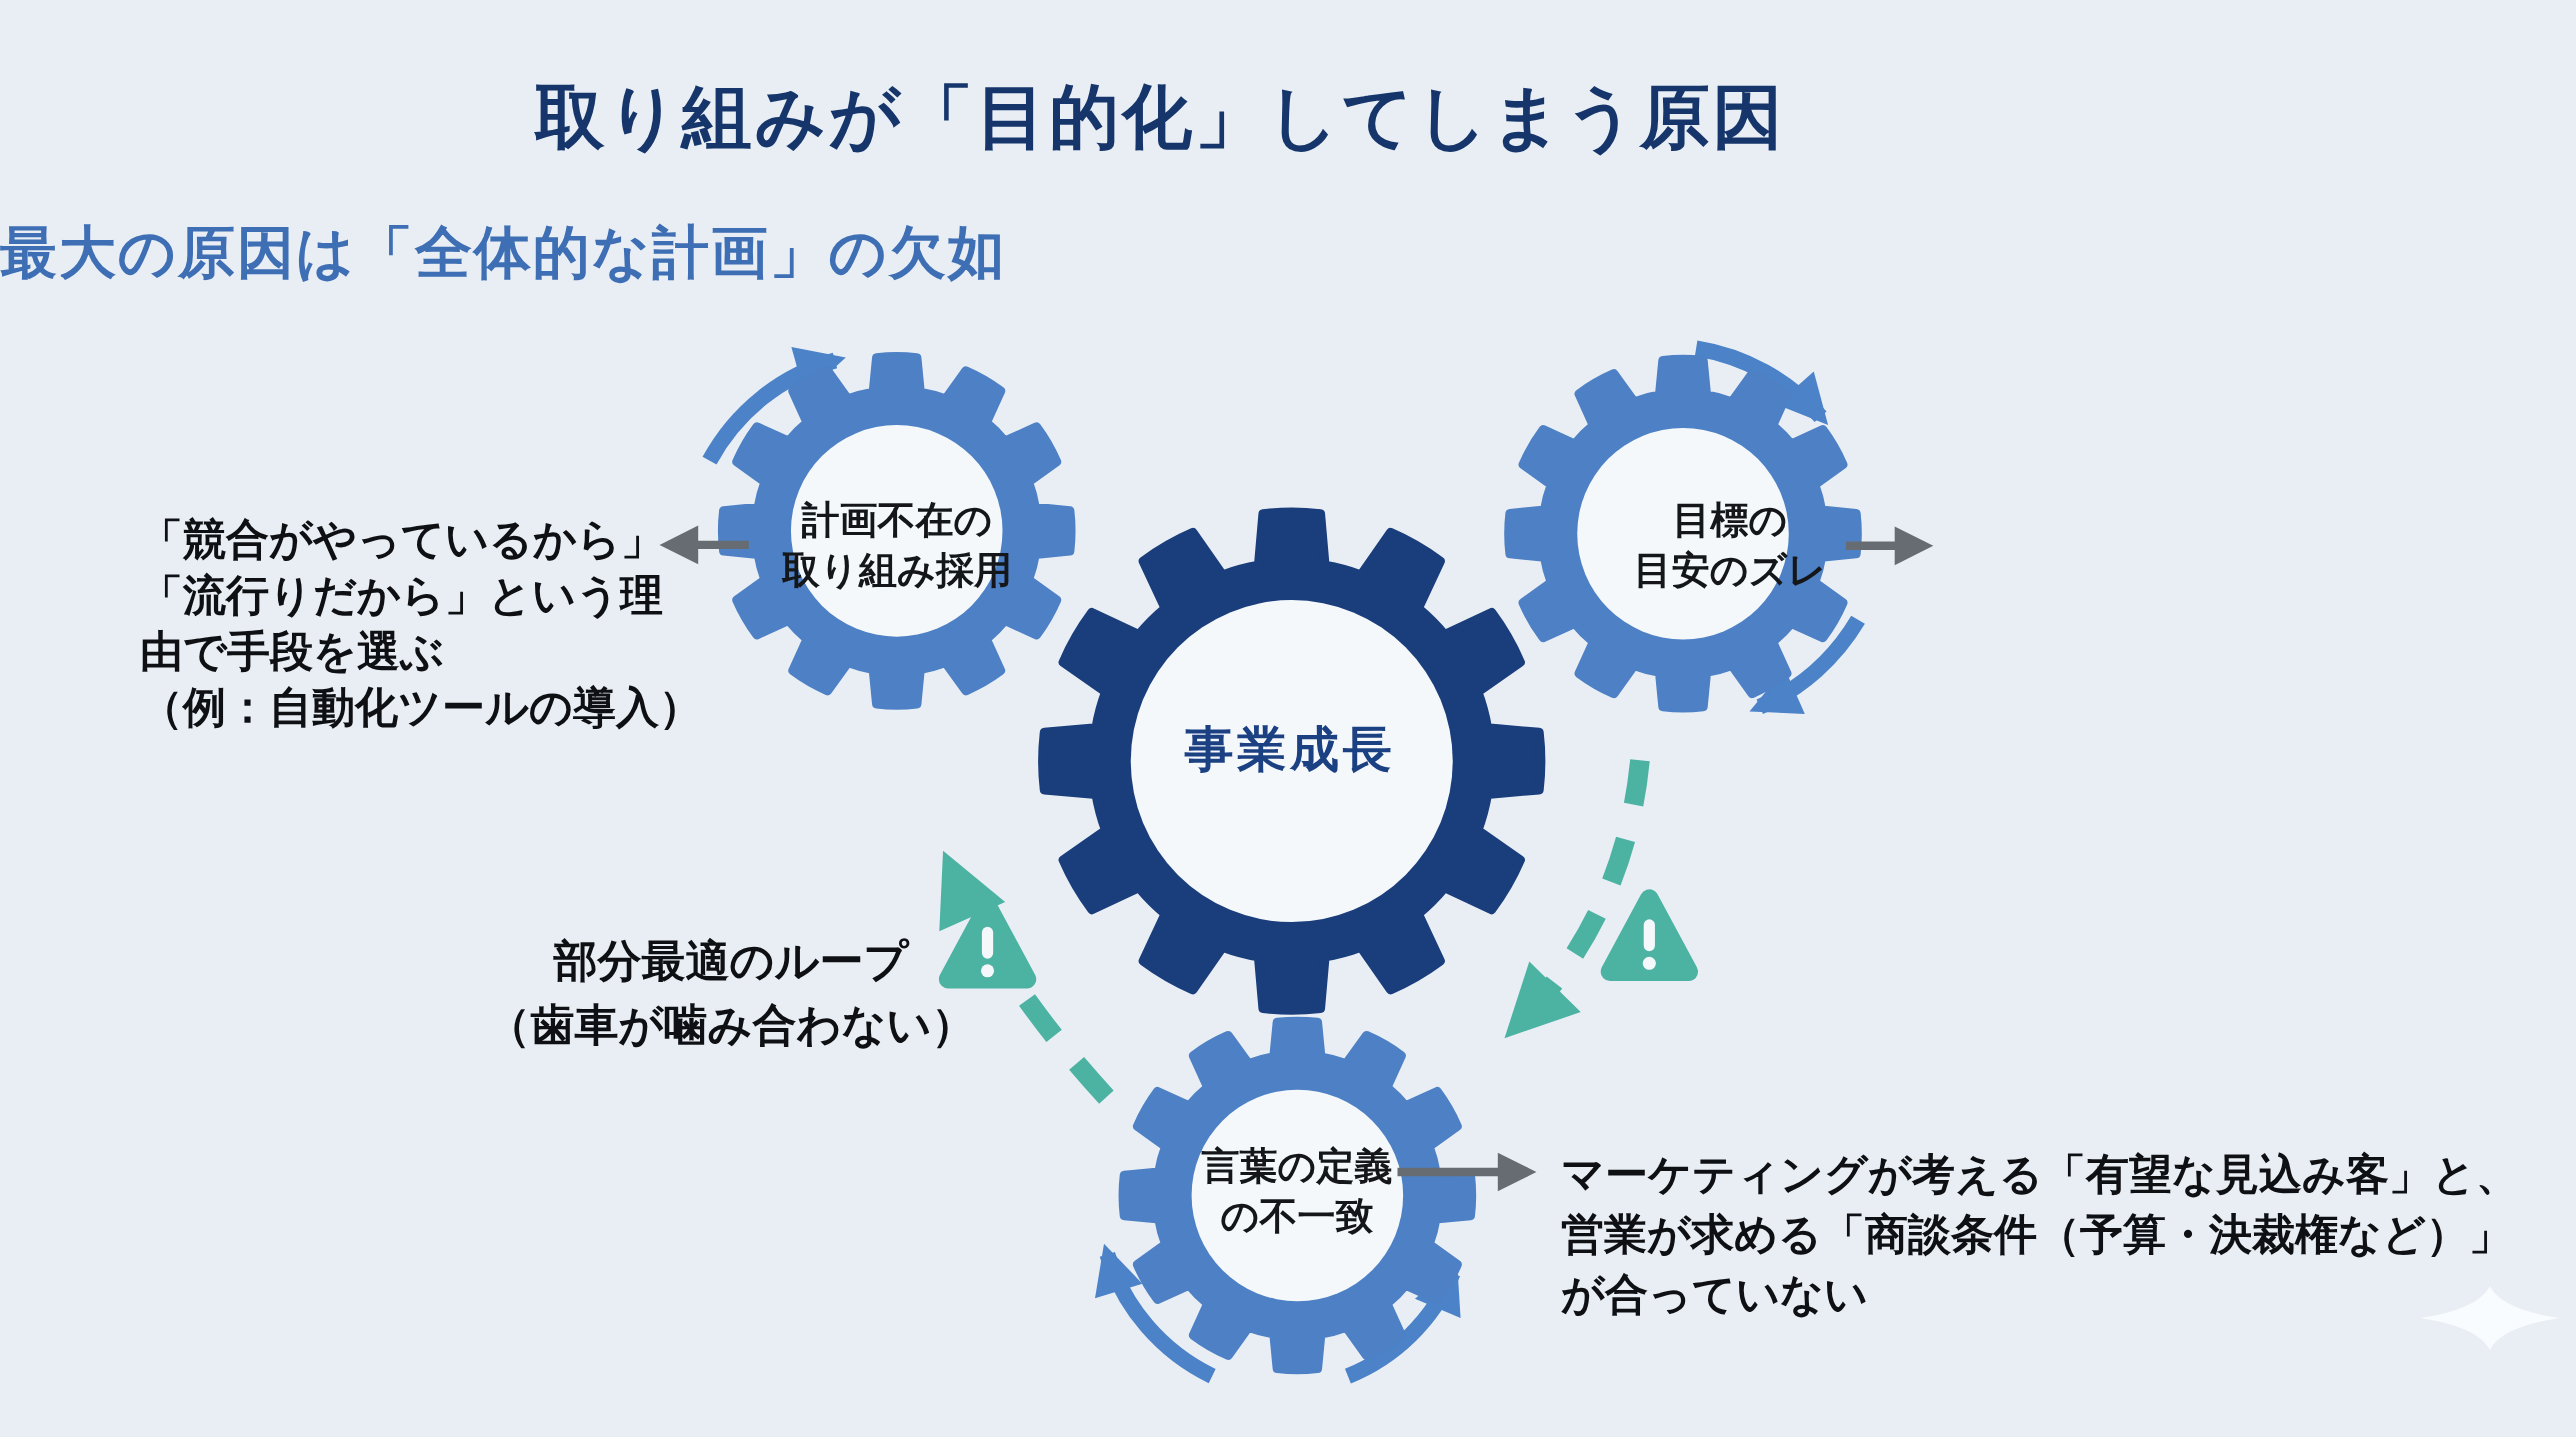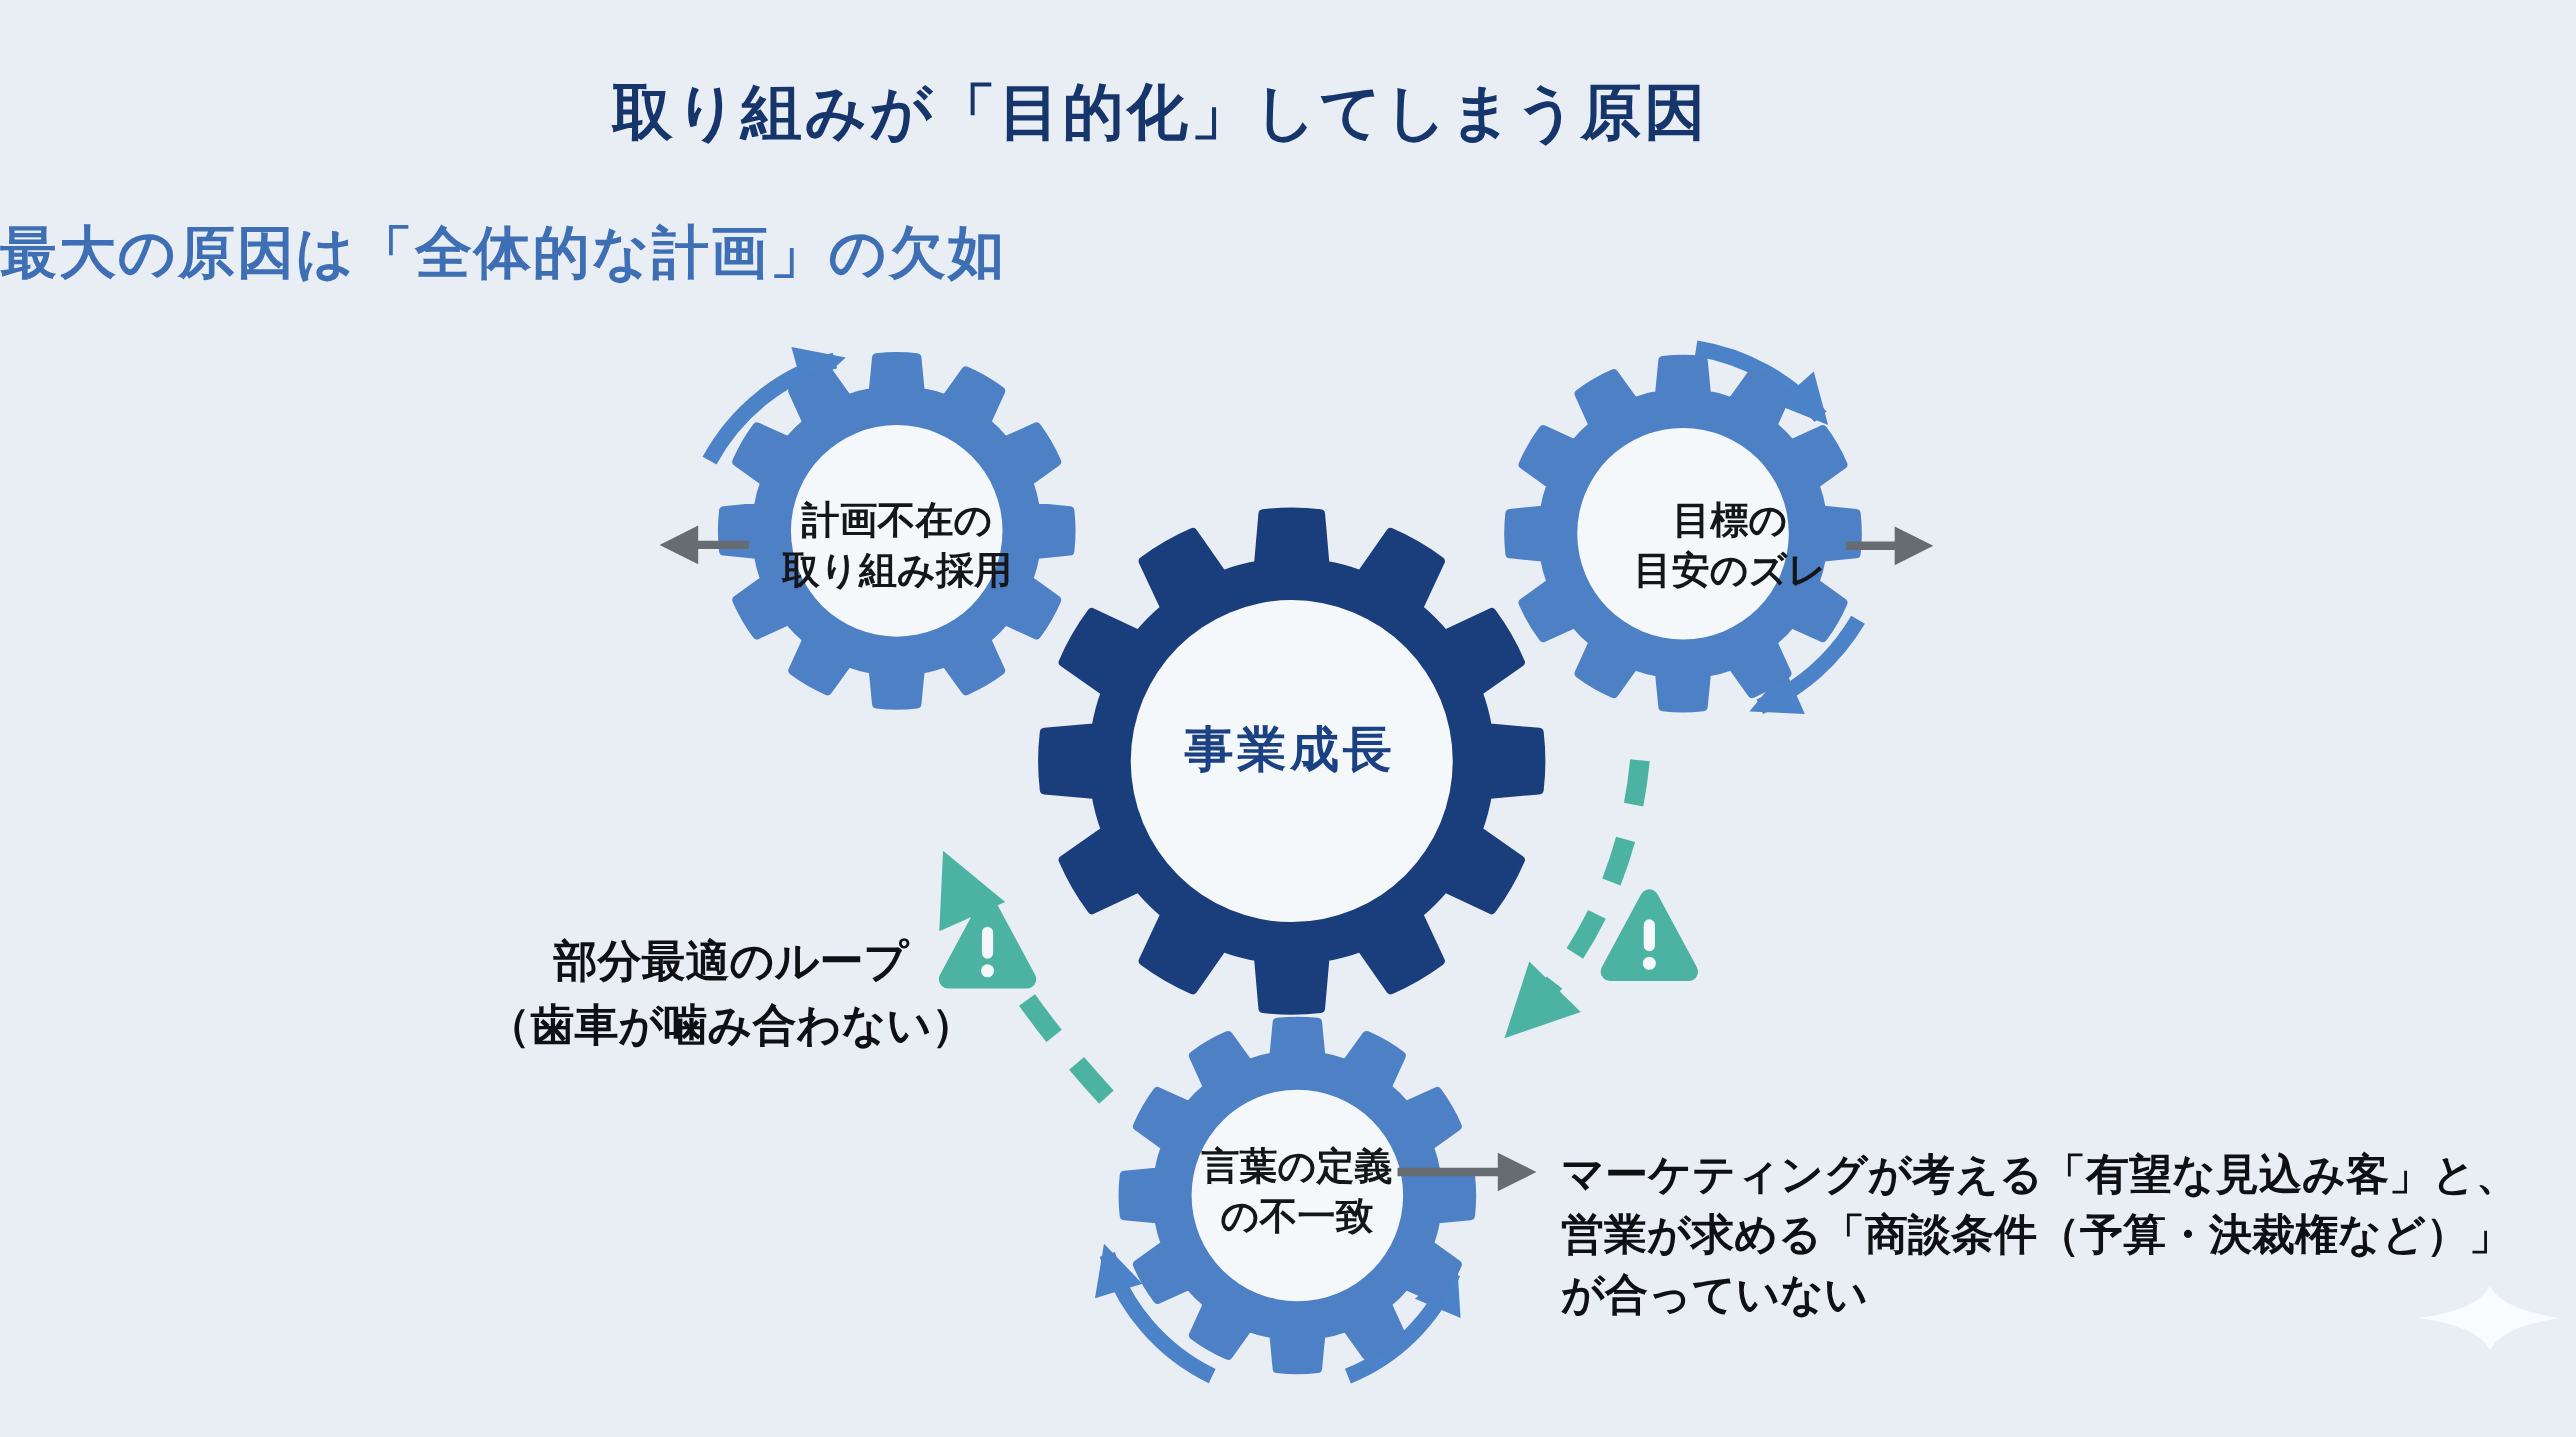--- a/index.html
+++ b/index.html
@@ -17,21 +17,21 @@
   }
   html,body{margin:0;padding:0;background:var(--c-background);}
   .canvas{
     position:relative;width:2576px;height:1438px;overflow:hidden;
     background:var(--c-background);
     font-family:"Liberation Sans","DejaVu Sans",sans-serif;
   }
   .diagram{position:absolute;left:0;top:0;width:2576px;height:1438px;}
   .title{
     position:absolute;left:0;top:79px;width:2320px;text-align:center;
-    font-size:61px;font-weight:900;color:var(--c-title);letter-spacing:2.8px;
+    font-size:70px;font-weight:900;color:var(--c-title);letter-spacing:2.8px;
     line-height:1.1;white-space:pre-line;
   }
   .subtitle{
     position:absolute;left:0;top:215px;width:2576px;text-align:left;
     font-size:57px;font-weight:900;color:var(--c-subtitle);letter-spacing:1.9px;
     white-space:pre-line;
   }
   .note{
     position:absolute;color:var(--c-note_text);font-weight:800;
     white-space:pre-line;font-size:43px;line-height:56px;
@@ -124,20 +124,24 @@
   <div class="subtitle">最大の原因は「全体的な計画」の欠如</div>
 
   <div class="gear-label" style="left:897px;top:545px;">計画不在の
 取り組み採用</div>
   <div class="gear-label" style="left:1730px;top:545px;">目標の
 目安のズレ</div>
   <div class="gear-label" style="left:1297px;top:1191px;">言葉の定義
 の不一致</div>
   <div class="gear-label center" style="left:1290px;top:749px;">事業成長</div>
 
+  <div class="note note-left">「競合がやっているから」
+「流行りだから」という理
+由で手段を選ぶ
+（例：自動化ツールの導入）</div>
   <div class="note note-bottom">マーケティングが考える「有望な見込み客」と、
 営業が求める「商談条件（予算・決裁権など）」
 が合っていない</div>
   <div class="note note-loop">部分最適のループ
 （歯車が噛み合わない）</div>
 
 </div>
 
 
 </body></html>

